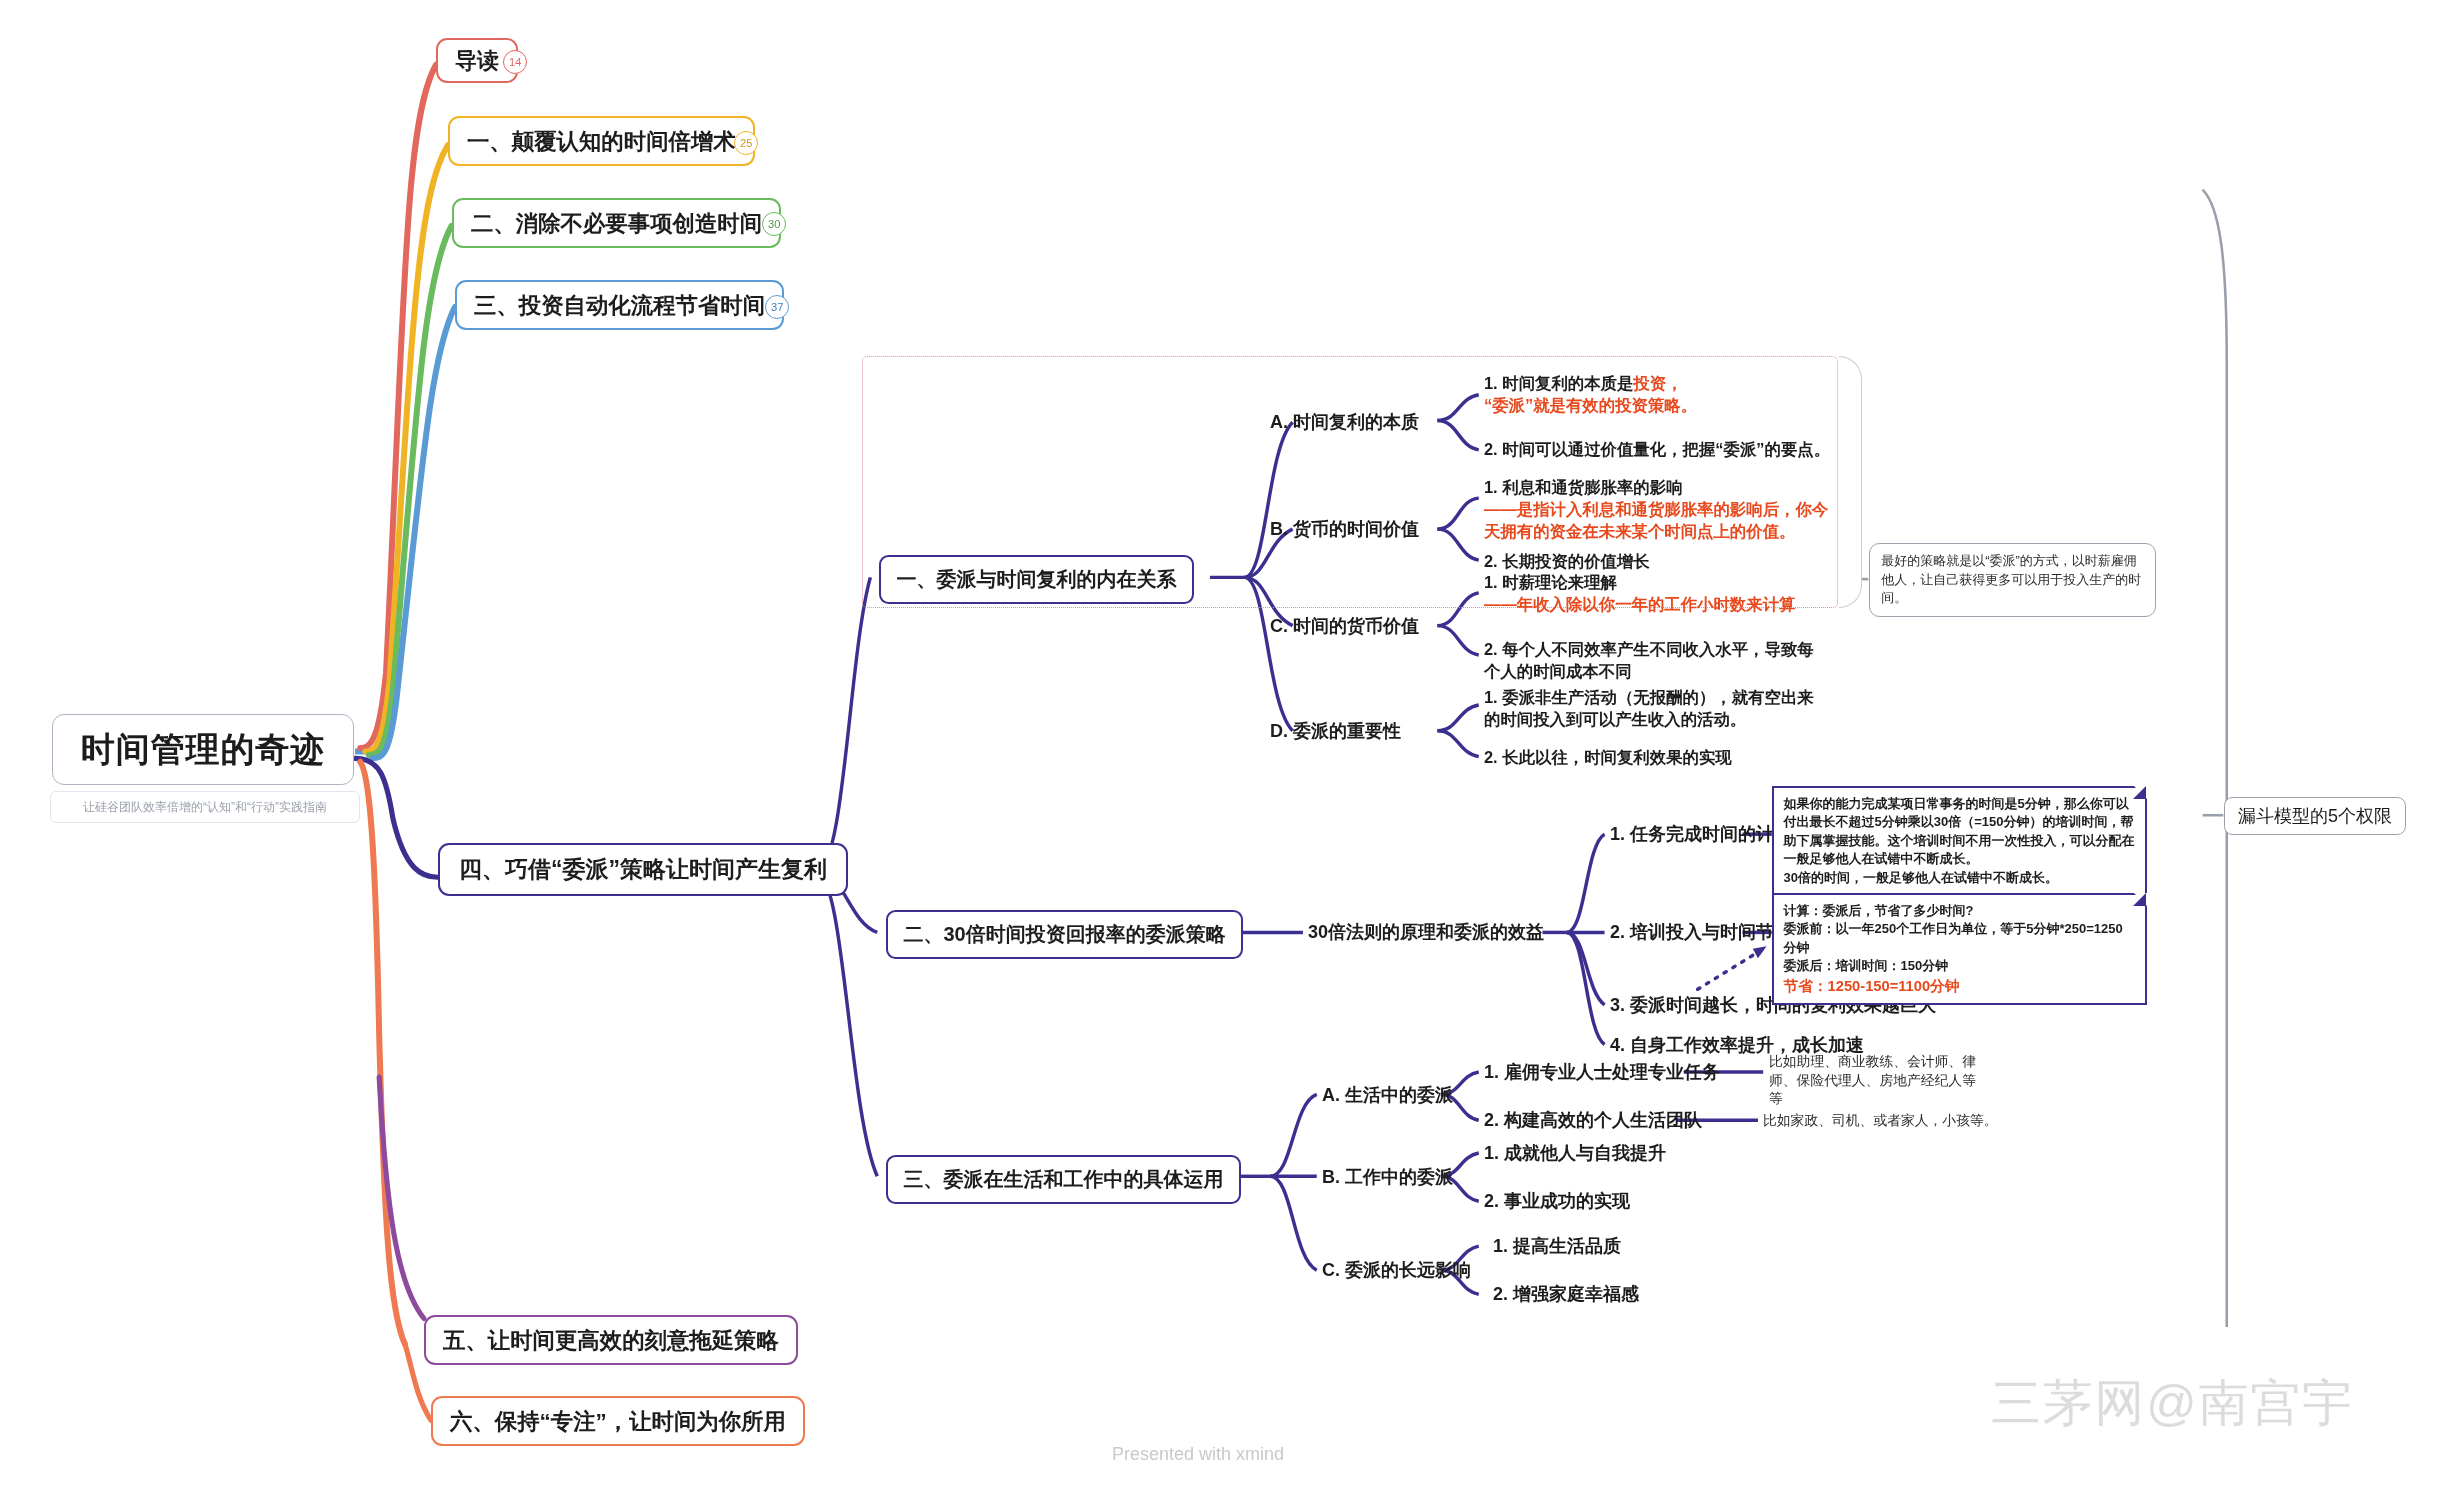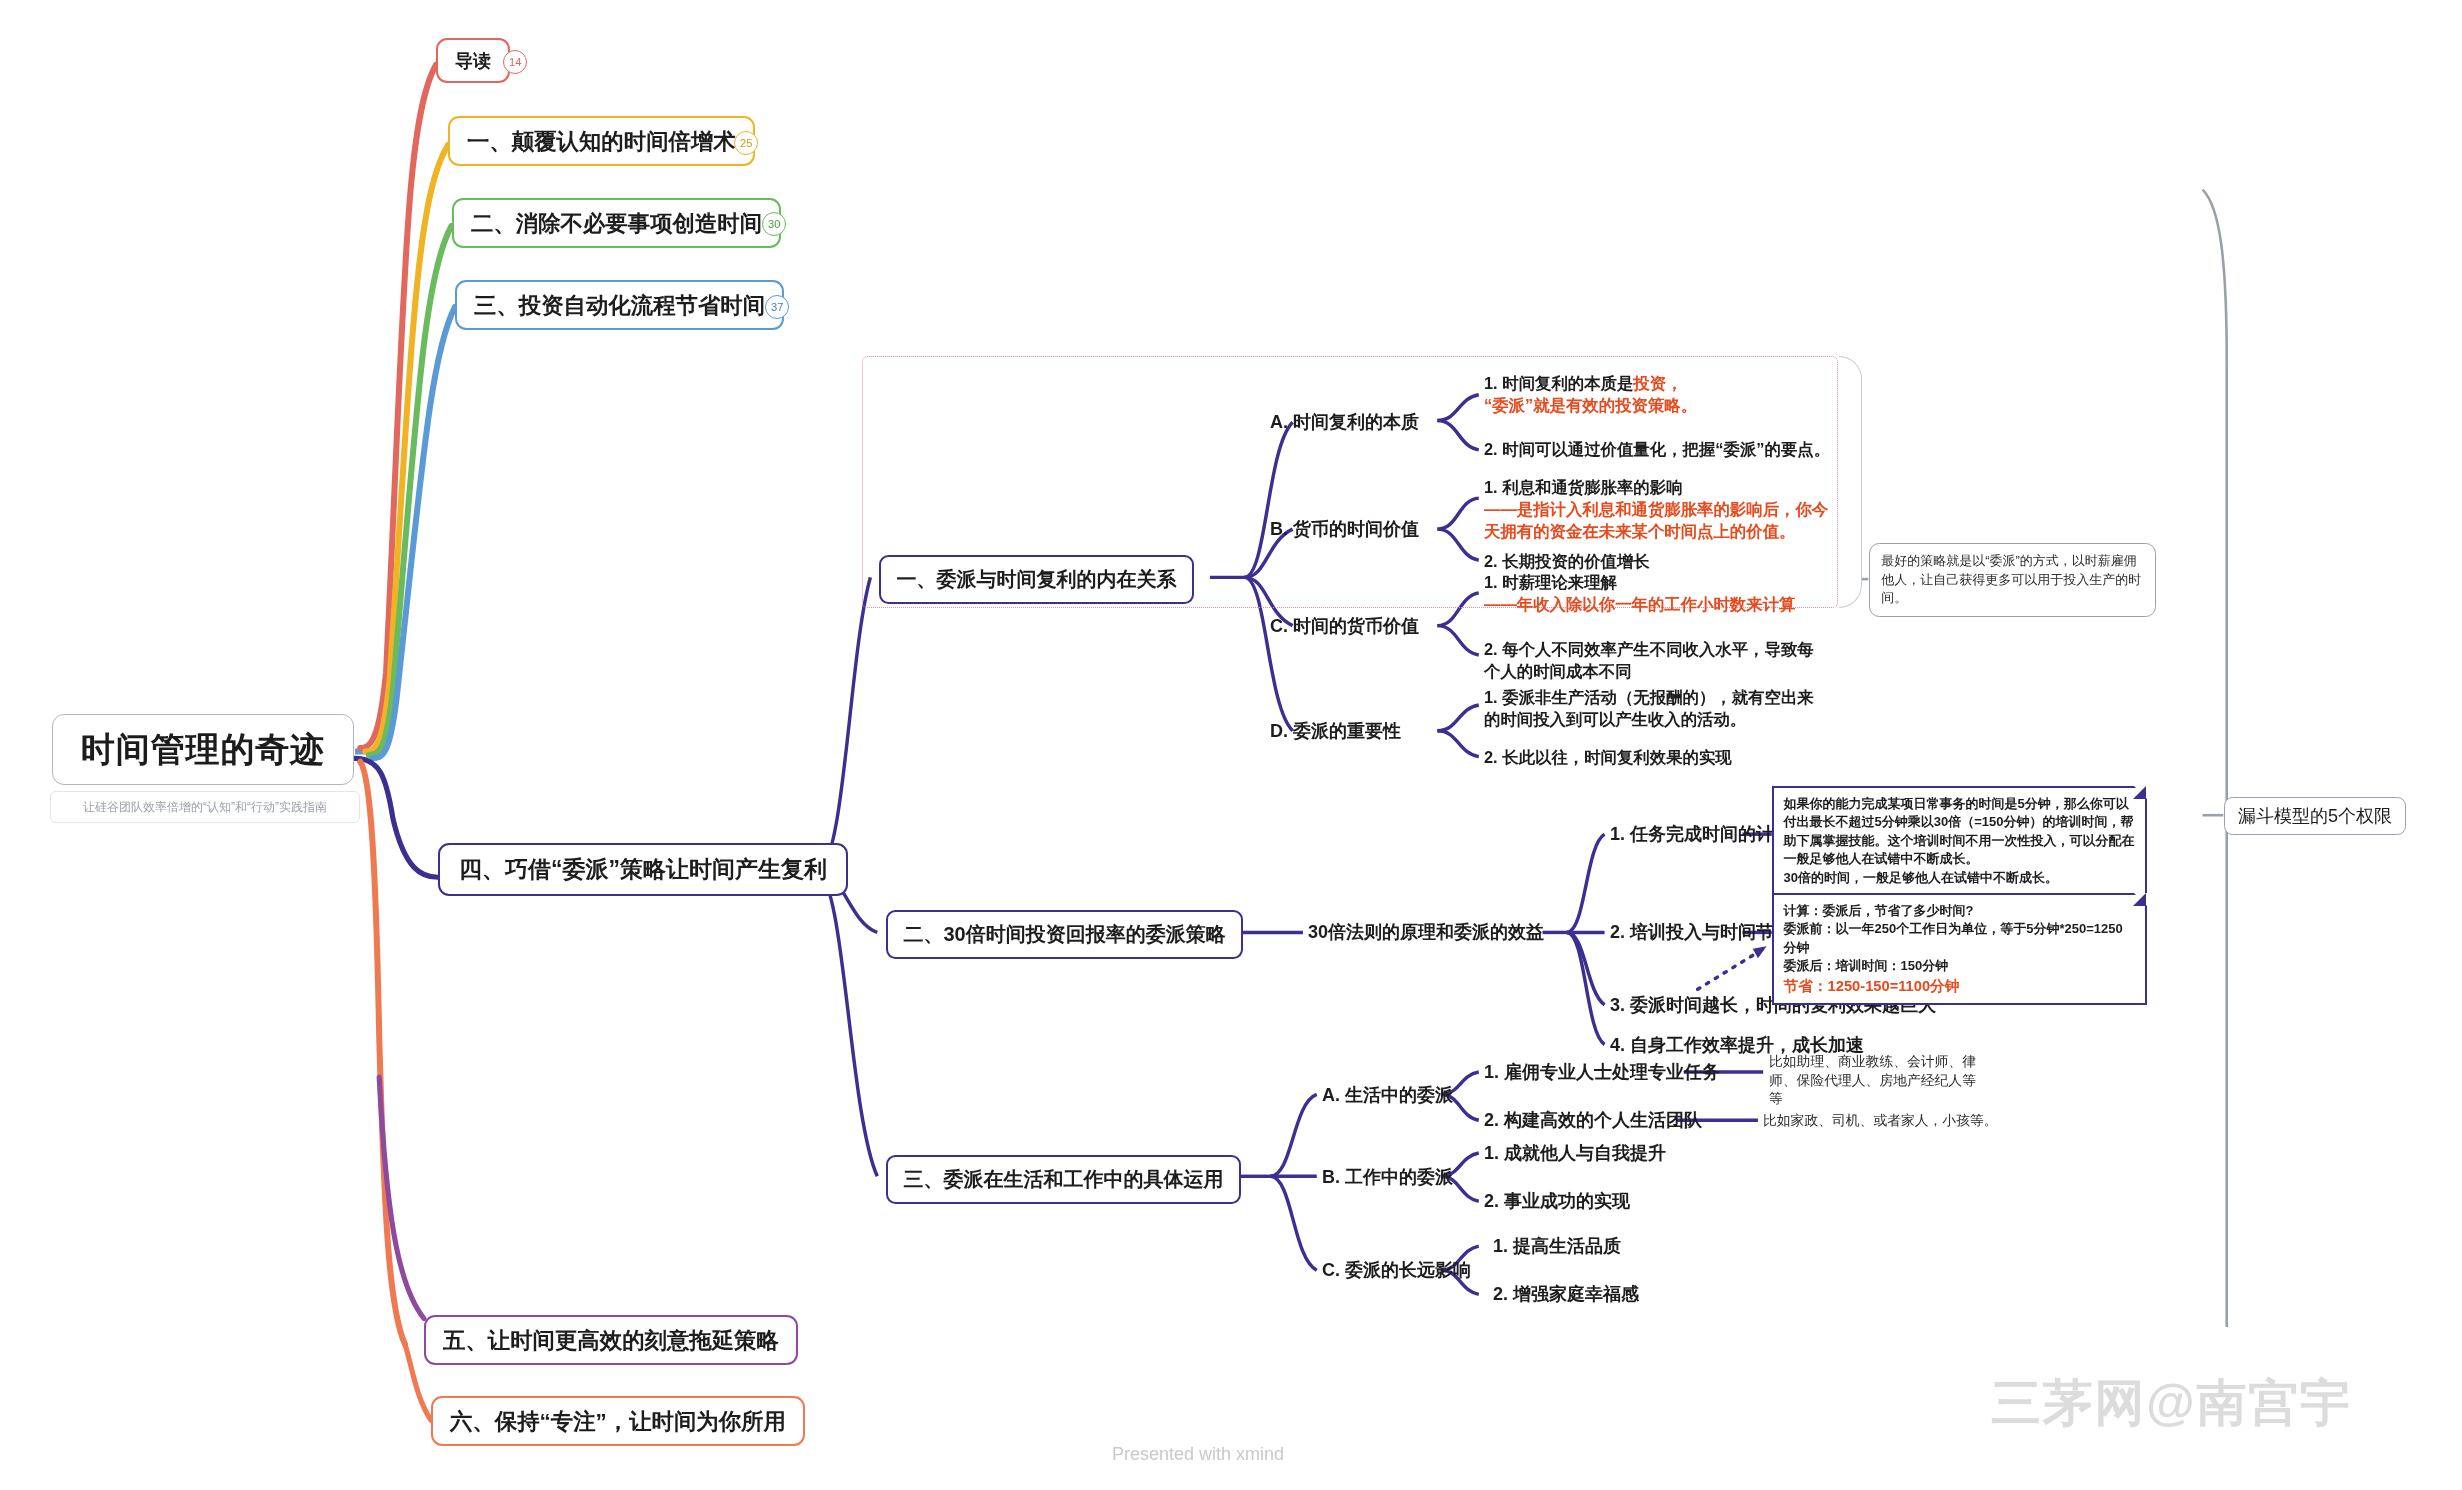--- a/index.html
+++ b/index.html
@@ -30,21 +30,21 @@
   .root-sub span{font-size:12px;color:#9aa0ab;white-space:nowrap;}
 
   
   .chap{
     border:2.6px solid #ccc;border-radius:11.2px;background:#fff;
     display:flex;align-items:center;padding:0 17px;
     height:50px;white-space:nowrap;
   }
   .chap span{font-size:22.4px;font-weight:bold;color:#1d1d1d;}
   .chap.small{height:45px;border-width:2.6px;}
-  .chap.small span{font-size:18px;}
+  .chap.small span{font-size:22px;}
 
   .badge{
     position:absolute;width:22.4px;height:22.4px;border-radius:50%;
     border:1.3px solid #ccc;background:#fff;
     display:flex;align-items:center;justify-content:center;
     font-size:11.2px;
   }
 
   
   .chap-main{
@@ -107,21 +107,21 @@
   }
   .grey-node span{font-size:18px;color:#1d1d1d;}
 
   
   .xmind{
     position:absolute;left:1112px;top:1444px;
     font-size:18px;color:#c9c9c9;white-space:nowrap;
   }
   .watermark{
     position:absolute;left:1991px;top:1370px;
-    font-size:50px;font-weight:bold;color:#dcdcdc;white-space:nowrap;
+    font-size:50px;font-weight:normal;color:#dcdcdc;white-space:nowrap;
     letter-spacing:1.7px;
   }
 </style>
 </head>
 <body>
 
 <div id="canvas">
 
   <svg class="edges" viewBox="0 0 2857 1729">
 

